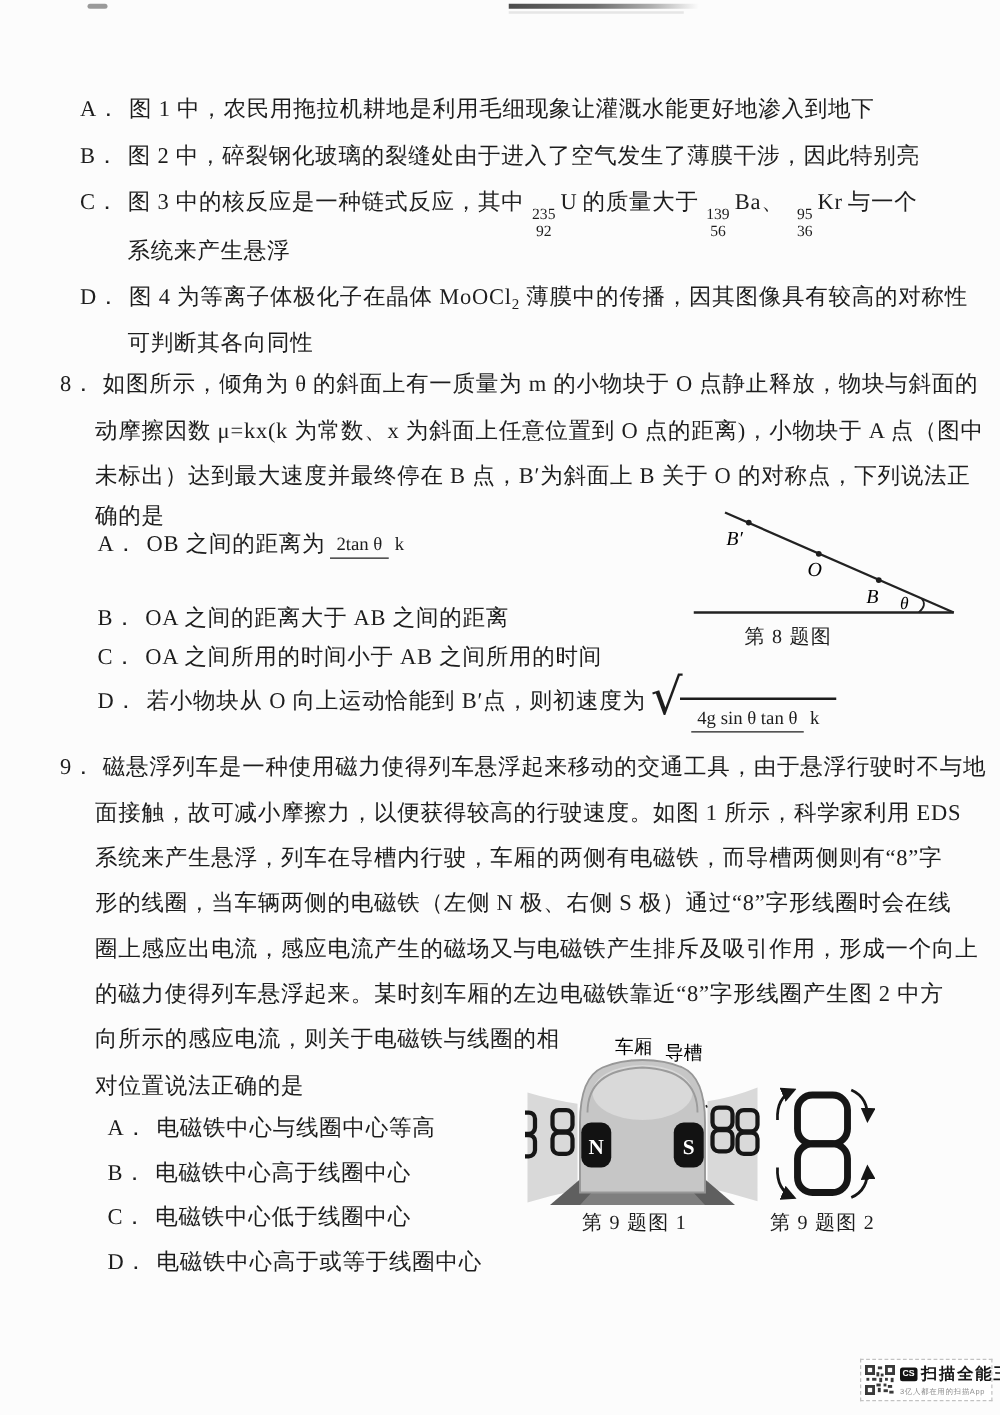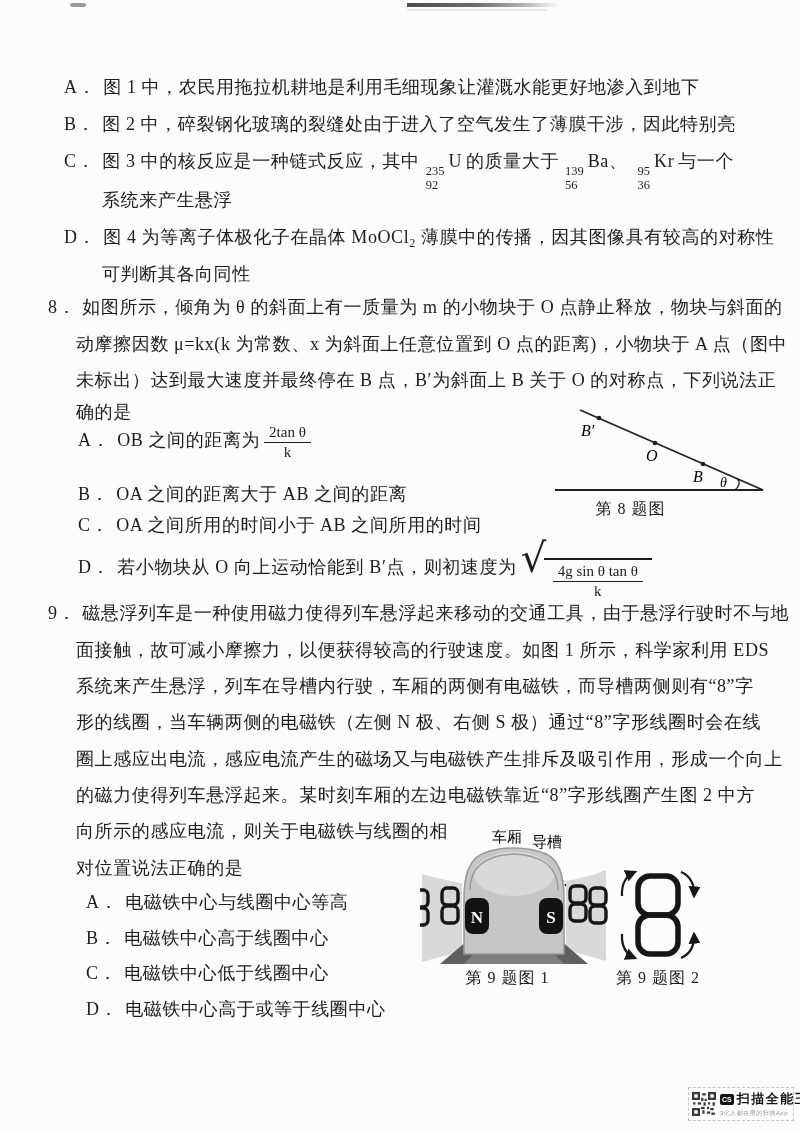--- a/index.html
+++ b/index.html
@@ -7,27 +7,27 @@
     position:relative;width:800px;height:1132px;background:#fcfcfc;
     font-family:"Liberation Serif","DejaVu Serif",serif;color:#1d1d1d;overflow:hidden;
   }
   .line{
     position:absolute;font-size:18px;line-height:24px;letter-spacing:0.6px;white-space:nowrap;
   }
   .opt-label{margin-right:7px;}
   .q-num{margin-right:6px;}
   
   .nucl{
-    display:inline-flex;flex-direction:column;align-items:flex-start;
+    display:inline-flex;flex-direction:column;align-items:center;
     font-size:12.5px;line-height:1.12;vertical-align:-8px;margin:16px 4px 0 6px;letter-spacing:0;
   }
   .elem{margin-right:4px;}
   
   .frac{
-    display:inline-flex;flex-direction:column;align-items:center;
+    display:inline-flex;
     font-size:15px;line-height:1.25;vertical-align:middle;margin:0 4px;letter-spacing:0;
   }
   .frac .num{padding:0 5px;border-bottom:1.6px solid #1d1d1d;}
   .frac .den{padding:0 5px;}
   
   .sqrt{display:inline-flex;align-items:flex-start;vertical-align:middle;margin-left:4px;}
   .sqrt .rad{
     font-family:"DejaVu Sans",sans-serif;font-size:40px;line-height:1.02;font-weight:400;margin-right:-3px;
   }
   .sqrt .body{border-top:2px solid #1d1d1d;padding:2px 5px 0;margin-top:20px;}

